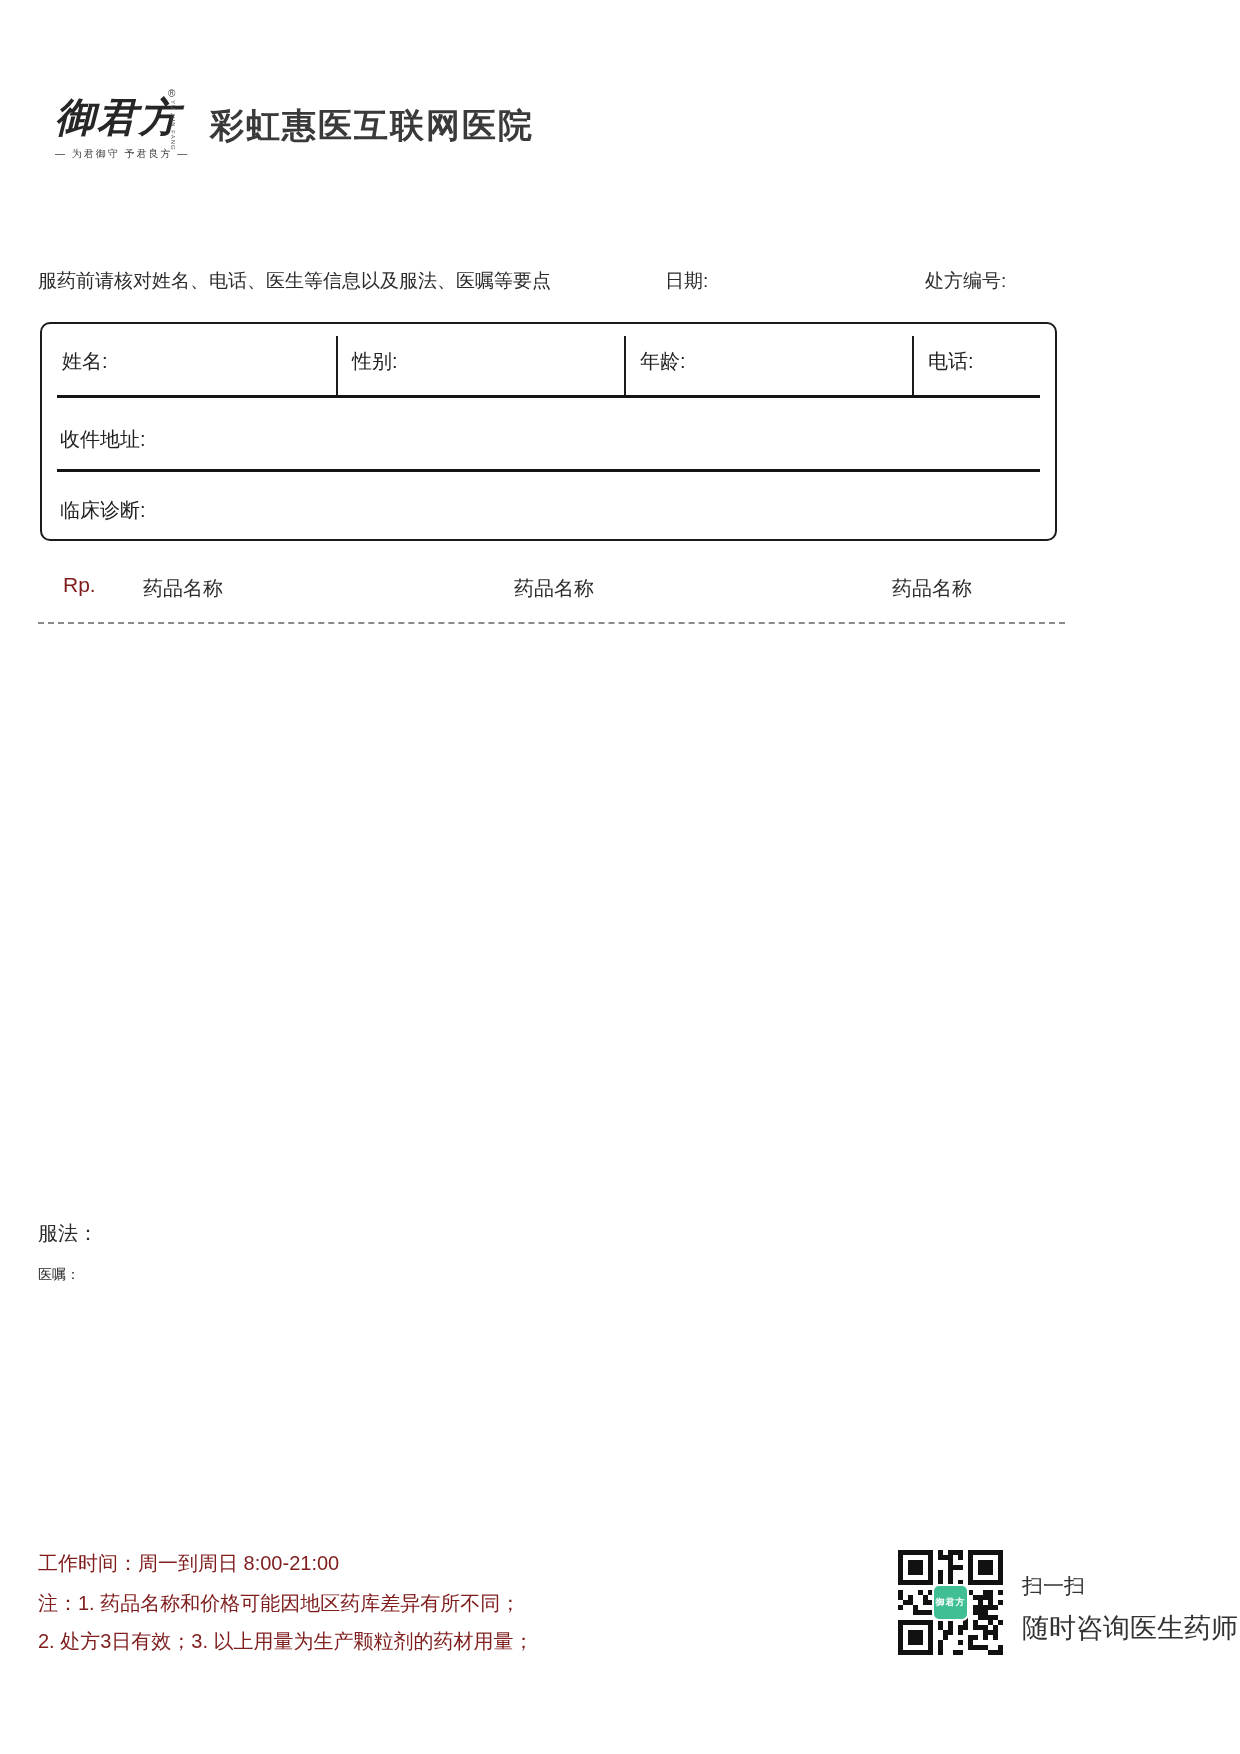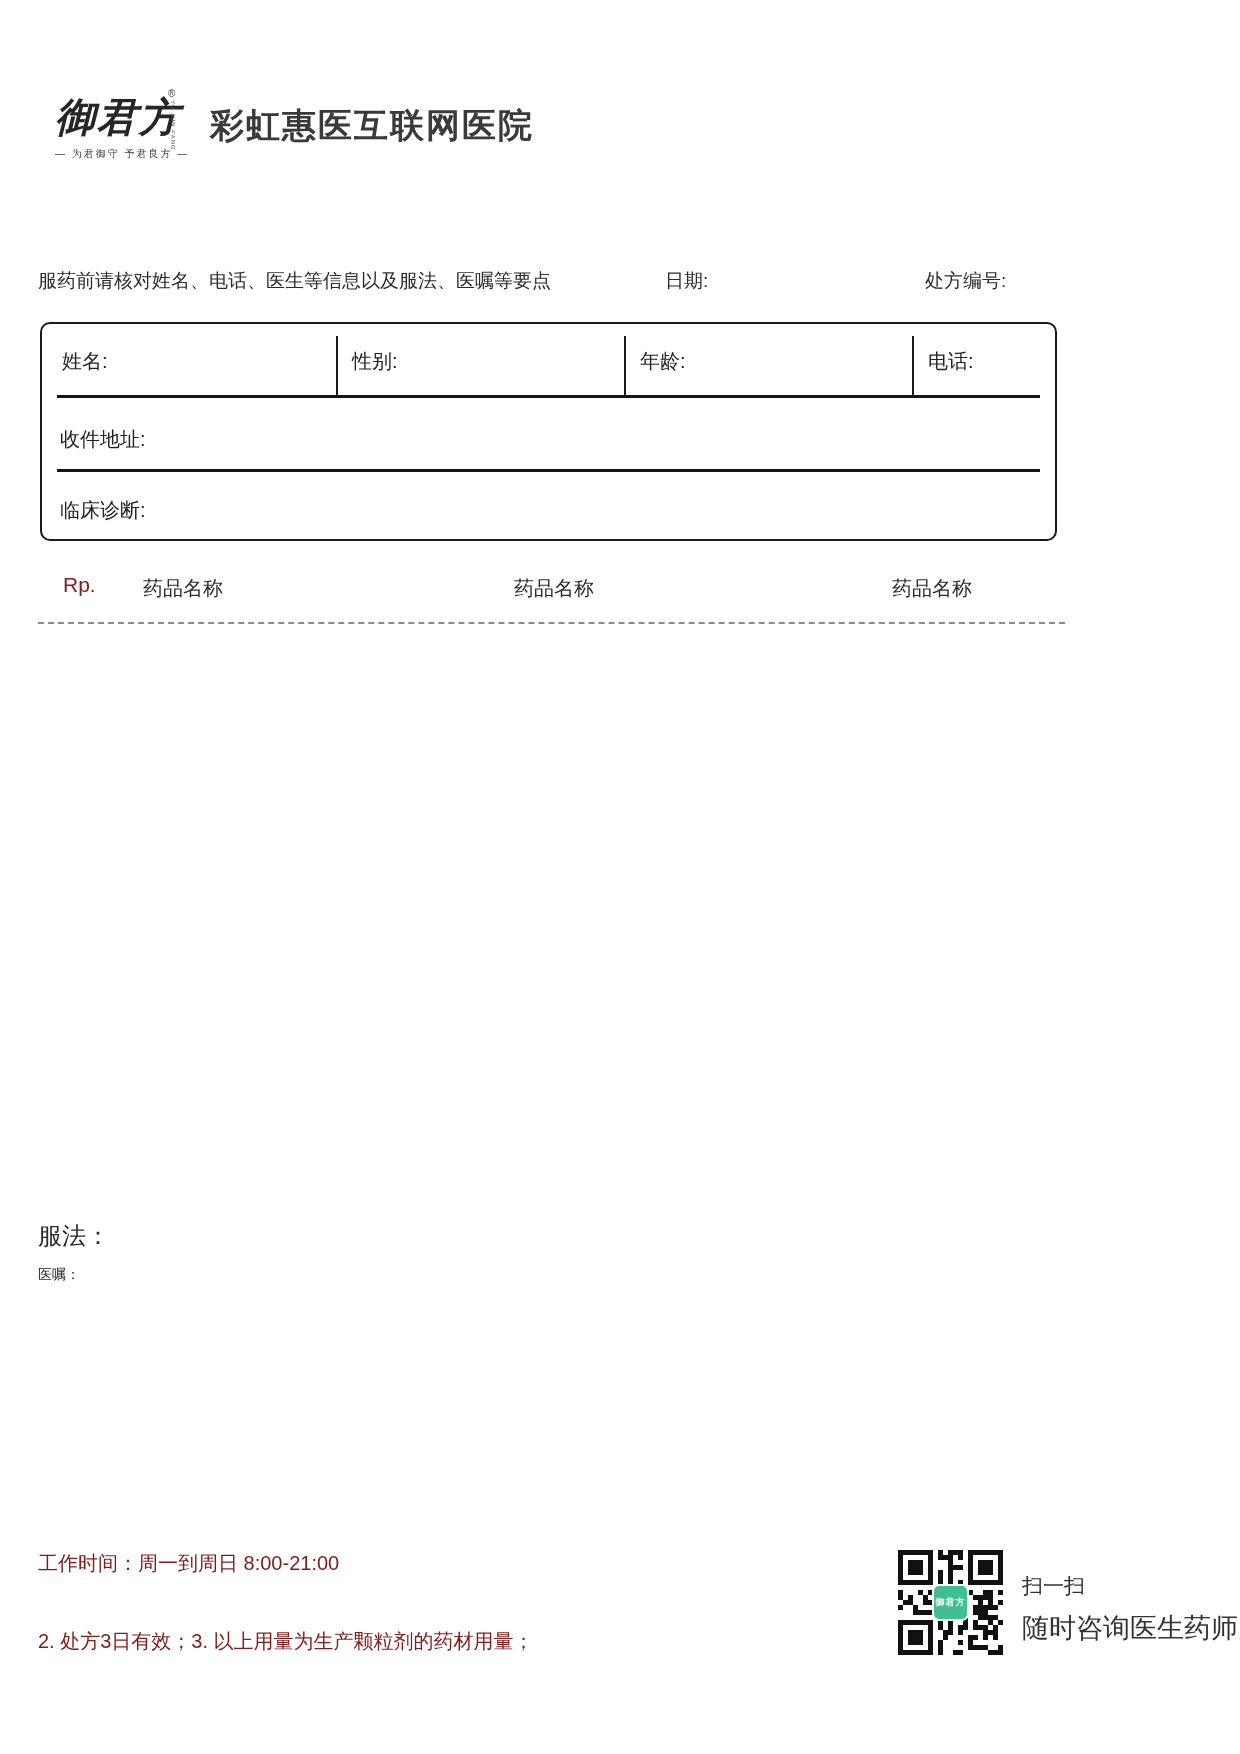--- a/index.html
+++ b/index.html
@@ -42,21 +42,21 @@
 
   
   .rp-label{left:63px;top:573px;font-size:21px;color:#7f1d1d;}
   .rp-col{top:575px;font-size:20px;color:#2b2b2b;}
   .dashed-line{
     left:38px;top:622px;width:1027px;height:0;
     border-top:2px dashed #8a8a8a;
   }
 
   
-  .usage-label{left:38px;top:1220px;font-size:24px;color:#2b2b2b;}
+  .usage-label{left:38px;top:1220px;font-size:20px;color:#2b2b2b;}
   .advice-label{left:38px;top:1266px;font-size:14px;color:#2b2b2b;}
 
   
   .sign-box{
     left:40px;top:1332px;width:1013px;height:158px;
     border:2.5px solid #1b1b1b;border-radius:10px;
   }
   .sb-vline{position:absolute;left:225px;top:0;width:2px;height:100%;background:#1b1b1b;}
   .sb-label{position:absolute;font-size:20px;color:#222;white-space:nowrap;}
 
@@ -112,20 +112,21 @@
   <div class="abs rp-col" style="left:143px;">药品名称</div>
   <div class="abs rp-col" style="left:514px;">药品名称</div>
   <div class="abs rp-col" style="left:892px;">药品名称</div>
   <div class="abs dashed-line"></div>
 
   <div class="abs usage-label">服法：</div>
   <div class="abs advice-label">医嘱：</div>
 
 
   <div class="abs foot l1">工作时间：周一到周日  8:00-21:00</div>
+  <div class="abs foot l2">注：1. 药品名称和价格可能因地区药库差异有所不同；</div>
   <div class="abs foot l3">2. 处方3日有效；3. 以上用量为生产颗粒剂的药材用量；</div>
 
   <div class="abs qr-wrap">
     <div id="qr-modules"><svg width="105" height="105" xmlns="http://www.w3.org/2000/svg">
           <rect x="0" y="0" width="5" height="5" fill="#111111"></rect>
           <rect x="5" y="0" width="5" height="5" fill="#111111"></rect>
           <rect x="10" y="0" width="5" height="5" fill="#111111"></rect>
           <rect x="15" y="0" width="5" height="5" fill="#111111"></rect>
           <rect x="20" y="0" width="5" height="5" fill="#111111"></rect>
           <rect x="25" y="0" width="5" height="5" fill="#111111"></rect>

